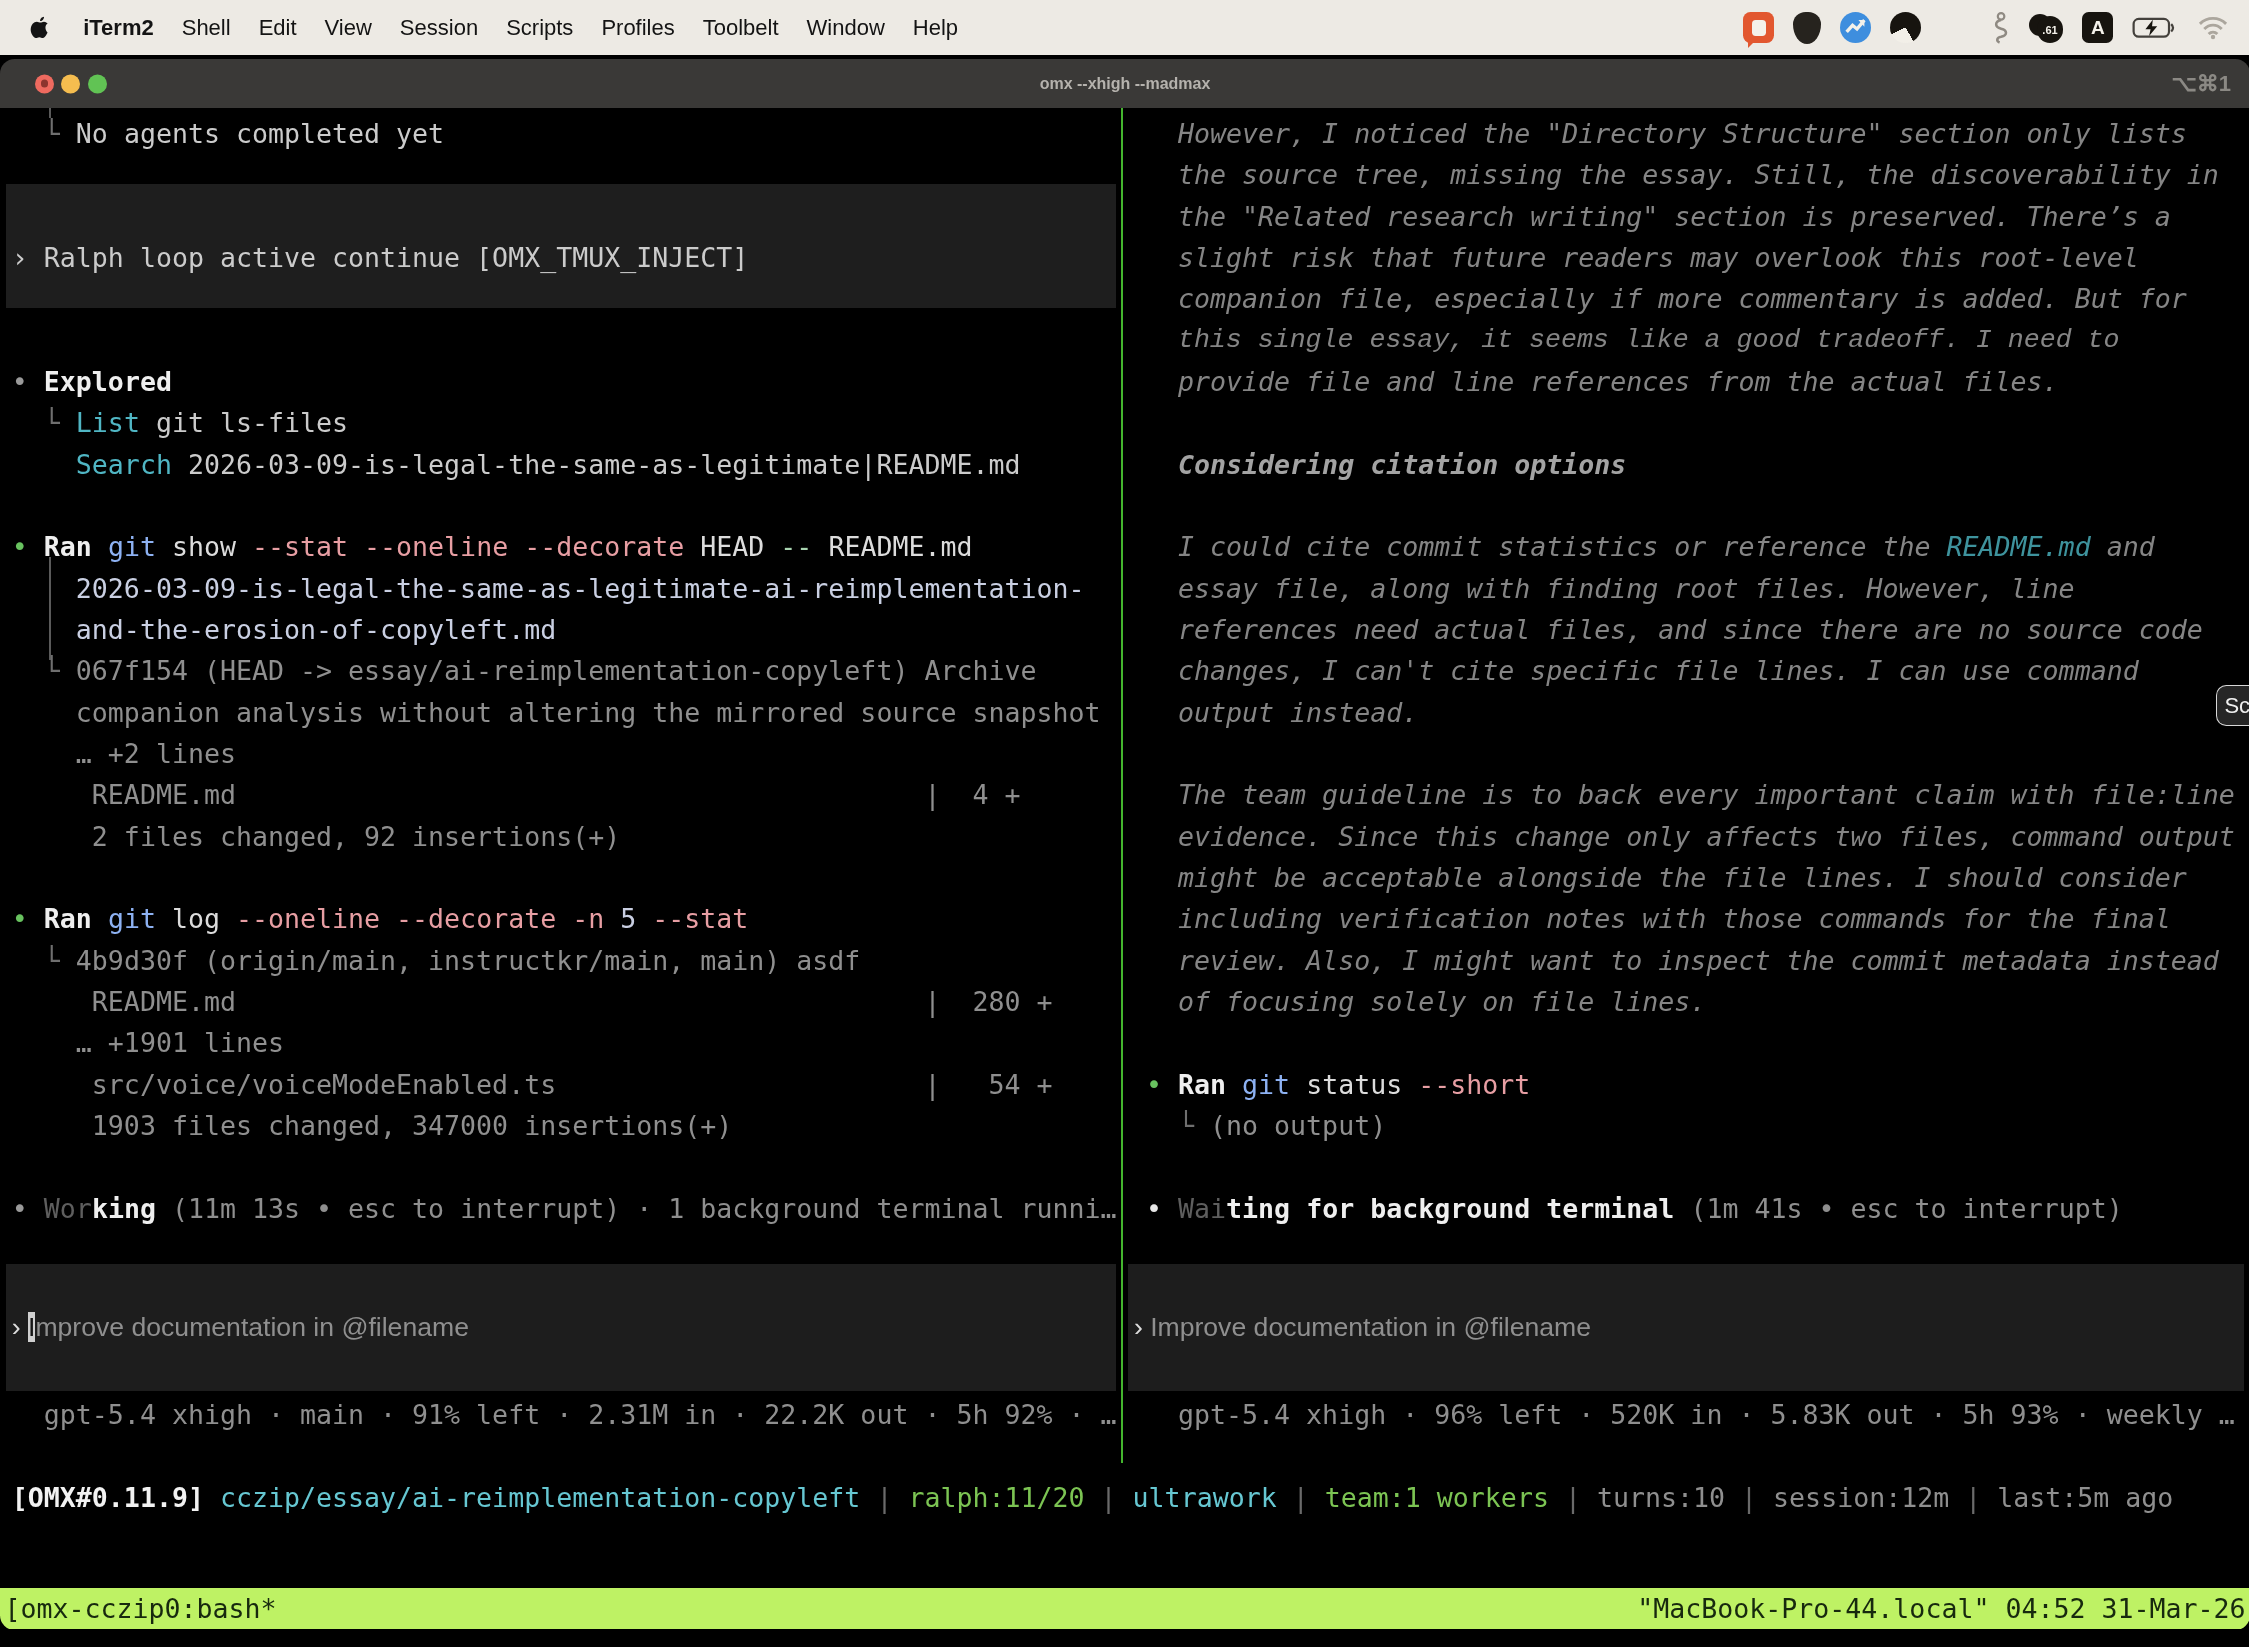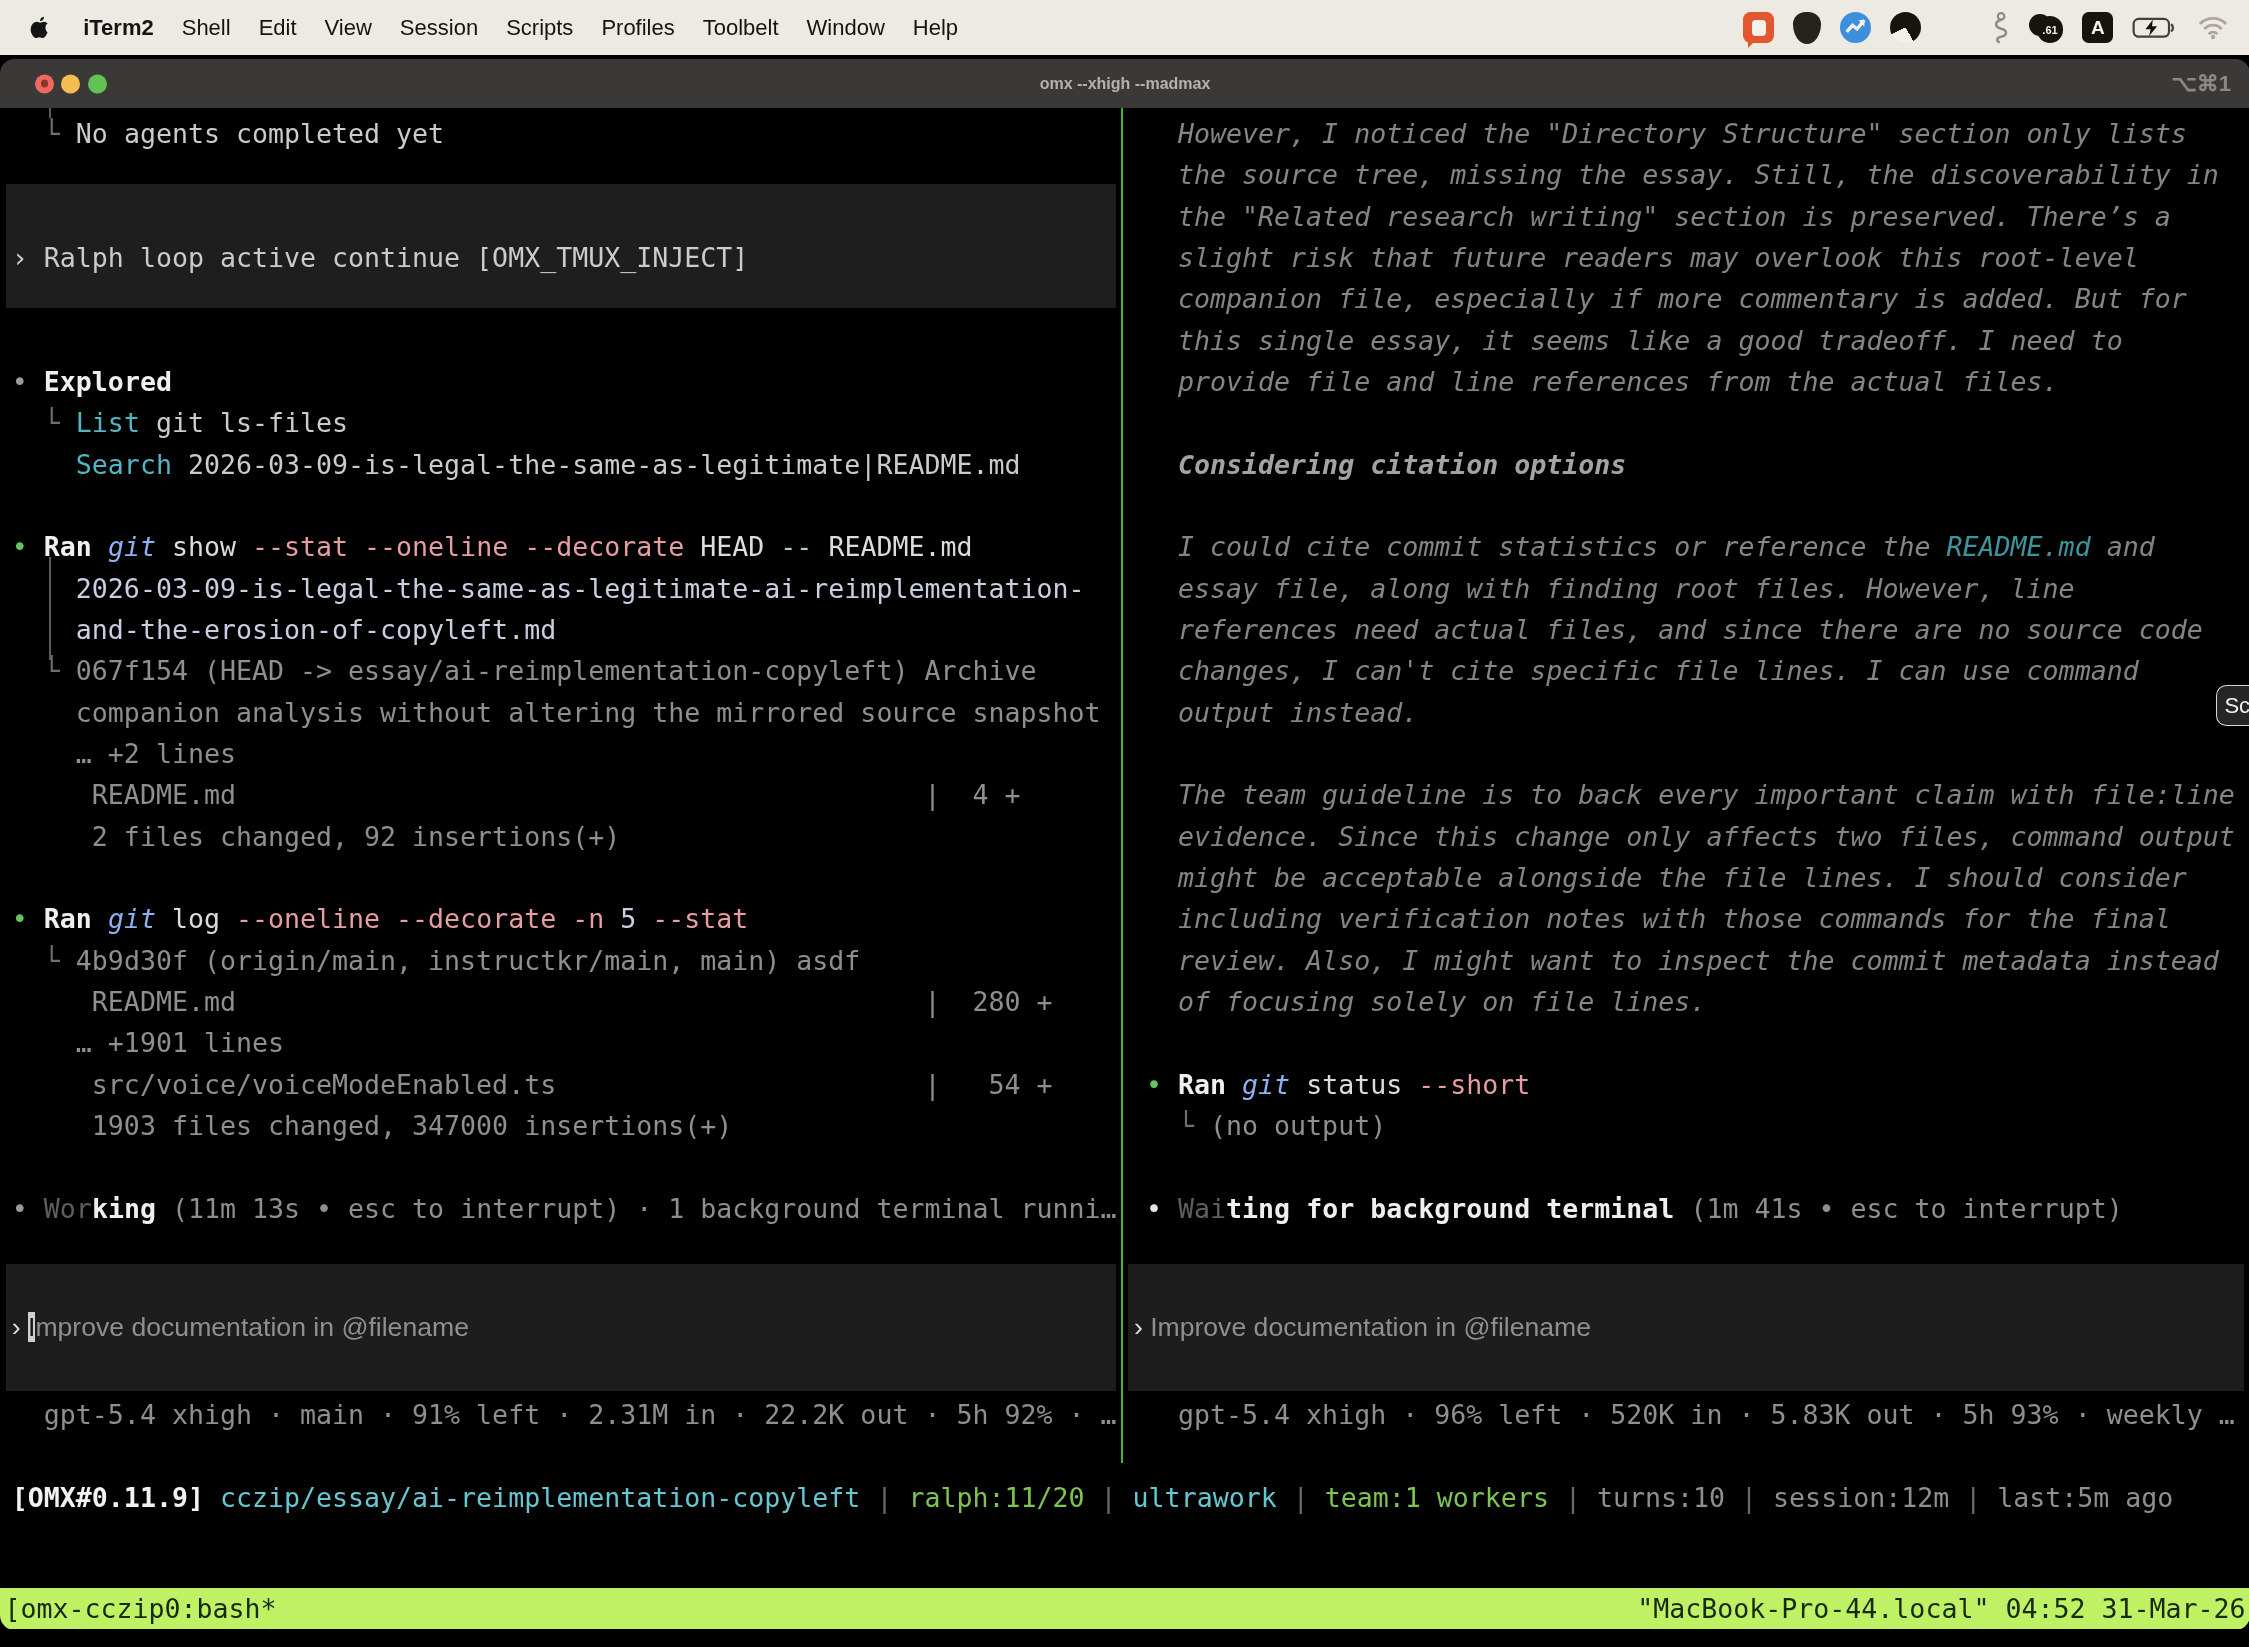--- a/index.html
+++ b/index.html
@@ -48,21 +48,21 @@
   .win-title{font-size:16px;font-weight:600;color:#b5b2ad;}
   .win-shortcut{position:absolute;right:19px;top:50%;transform:translateY(-50%);
                 font-size:22px;font-weight:700;color:#8b8984;}
   
   .tline{position:absolute;height:41px;line-height:41px;white-space:pre;
          font-family:"DejaVu Sans Mono",monospace;font-size:26.6px;}
   .it{font-style:italic;}
   .c-graylight{color:#cbcbcb;} .c-gray{color:#8f8f8f;} .c-grayi{color:#858585;}
   .c-headgray{color:#a3a3a3;font-weight:700;} .c-dim{color:#5e5e5e;}
   .c-boldwhite{color:#efefef;font-weight:700;} .c-white{color:#dcdcdc;}
-  .c-lav{color:#c9cfe2;} .c-blue{color:#8db1f2;font-style:italic;} .c-pink{color:#e79ea3;}
+  .c-lav{color:#c9cfe2;} .c-blue{color:#8db1f2;} .c-pink{color:#e79ea3;}
   .c-mint{color:#a8d3b0;} .c-cyan{color:#50b6c4;} .c-teal{color:#3e939d;}
   .c-tree{color:#6f6f6f;} .c-bulletgreen{color:#68c25f;} .c-bulletgray{color:#9a9a9a;}
   .c-bulletwhite{color:#e6e6e6;} .c-cursor{background:#cfcfcf;color:#151515;}
   .c-omxwhite{color:#f2f2f2;font-weight:700;} .c-cyan2{color:#66c7d2;}
   .c-green2{color:#7cc453;} .c-sep{color:#6a6a6a;}
   .cmdbox{position:absolute;background:#1e1e1e;}
   #ralph-box{left:5.9px;top:125px;width:1110px;height:124px;}
   .prompt-box{position:absolute;top:1205px;height:127px;background:#1d1d1d;
               display:flex;align-items:center;padding-left:5.9px;box-sizing:border-box;}
   #prompt-left{left:5.9px;width:1110px;}
@@ -203,21 +203,21 @@
         <div class="tline" style="left: 11.8px; top: 1129px;"><span class="c-bulletgray">• </span><span class="c-dim">Wor</span><span class="c-boldwhite">king</span><span class="c-gray"> (11m 13s • esc to interrupt) · 1 background terminal runni…</span></div>
         <div class="tline" style="left: 11.8px; top: 1335px;"><span class="c-gray">  gpt-5.4 xhigh · main · 91% left · 2.31M in · 22.2K out · 5h 92% · …</span></div>
         <div class="tline" style="left: 11.8px; top: 1418px;"><span class="c-omxwhite">[OMX#0.11.9] </span><span class="c-cyan2">cczip/essay/ai-reimplementation-copyleft</span><span class="c-sep"> | </span><span class="c-green2">ralph:11/20</span><span class="c-sep"> | </span><span class="c-cyan2">ultrawork</span><span class="c-sep"> | </span><span class="c-green2">team:1 workers</span><span class="c-sep"> | </span><span class="c-gray">turns:10</span><span class="c-sep"> | </span><span class="c-gray">session:12m</span><span class="c-sep"> | </span><span class="c-gray">last:5m ago</span></div>
       </div>
     <div id="lines-right" style="position:absolute;inset:0;">
         <div class="tline it" style="left: 1146px; top: 54px;"><span class="c-grayi">  However, I noticed the "Directory Structure" section only lists</span></div>
         <div class="tline it" style="left: 1146px; top: 95px;"><span class="c-grayi">  the source tree, missing the essay. Still, the discoverability in</span></div>
         <div class="tline it" style="left: 1146px; top: 137px;"><span class="c-grayi">  the "Related research writing" section is preserved. There’s a</span></div>
         <div class="tline it" style="left: 1146px; top: 178px;"><span class="c-grayi">  slight risk that future readers may overlook this root-level</span></div>
         <div class="tline it" style="left: 1146px; top: 219px;"><span class="c-grayi">  companion file, especially if more commentary is added. But for</span></div>
-        <div class="tline it" style="left: 1146px; top: 261px;"><span class="c-grayi">  this single essay, it seems like a good tradeoff. I need to</span></div>
+        <div class="tline it" style="left: 1146px; top: 261px; font-family: Liberation Mono, monospace;"><span class="c-grayi">  this single essay, it seems like a good tradeoff. I need to</span></div>
         <div class="tline it" style="left: 1146px; top: 302px;"><span class="c-grayi">  provide file and line references from the actual files.</span></div>
         <div class="tline it" style="left: 1146px; top: 385px;"><span class="c-headgray">  Considering citation options</span></div>
         <div class="tline it" style="left: 1146px; top: 467px;"><span class="c-grayi">  I could cite commit statistics or reference the </span><span class="c-teal">README.md</span><span class="c-grayi"> and</span></div>
         <div class="tline it" style="left: 1146px; top: 509px; text-align: right;"><span class="c-grayi">  essay file, along with finding root files. However, line</span></div>
         <div class="tline it" style="left: 1146px; top: 550px;"><span class="c-grayi">  references need actual files, and since there are no source code</span></div>
         <div class="tline it" style="left: 1146px; top: 591px;"><span class="c-grayi">  changes, I can't cite specific file lines. I can use command</span></div>
         <div class="tline it" style="left: 1146px; top: 633px;"><span class="c-grayi">  output instead.</span></div>
         <div class="tline it" style="left: 1146px; top: 715px;"><span class="c-grayi">  The team guideline is to back every important claim with file:line</span></div>
         <div class="tline it" style="left: 1146px; top: 798px;"><span class="c-grayi">  might be acceptable alongside the file lines. I should consider</span></div>
         <div class="tline it" style="left: 1146px; top: 757px;"><span class="c-grayi">  evidence. Since this change only affects two files, command output</span></div>

